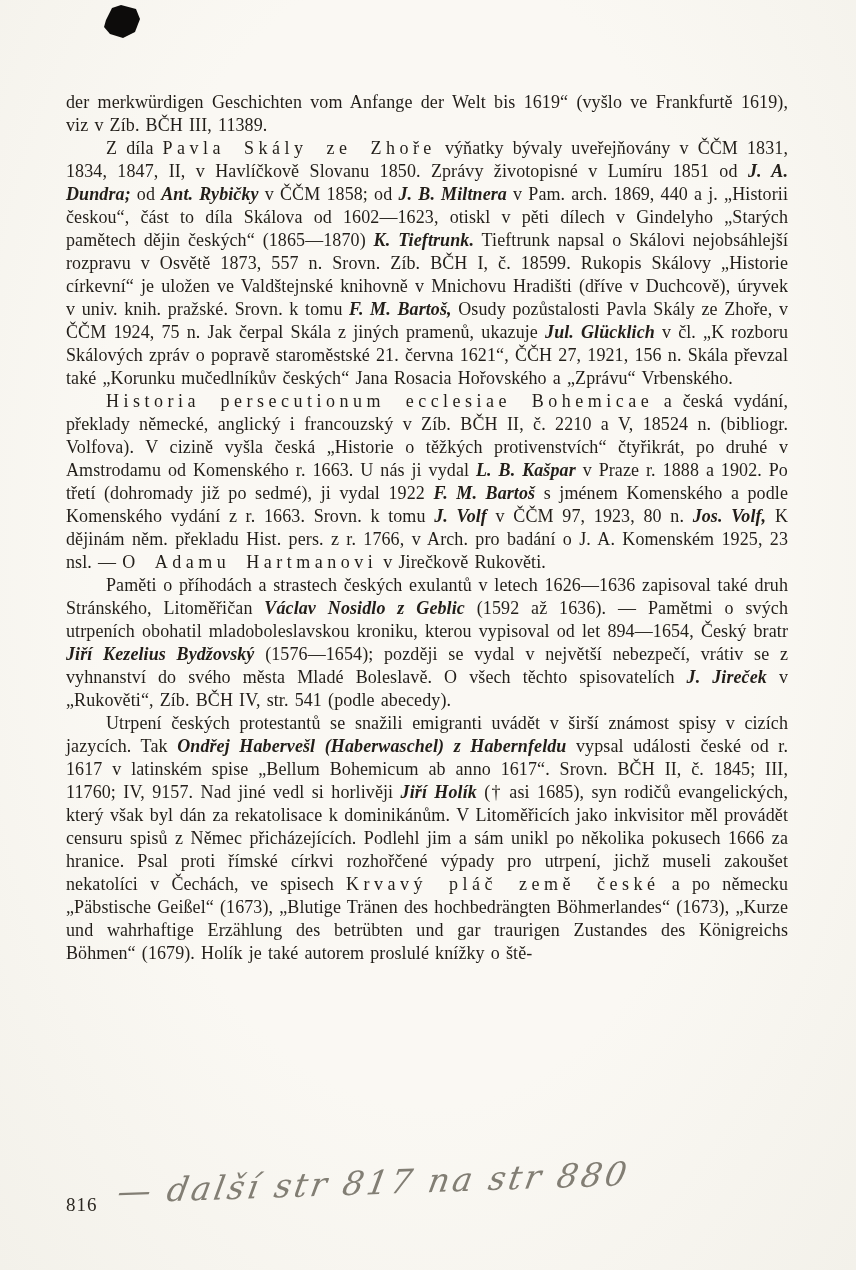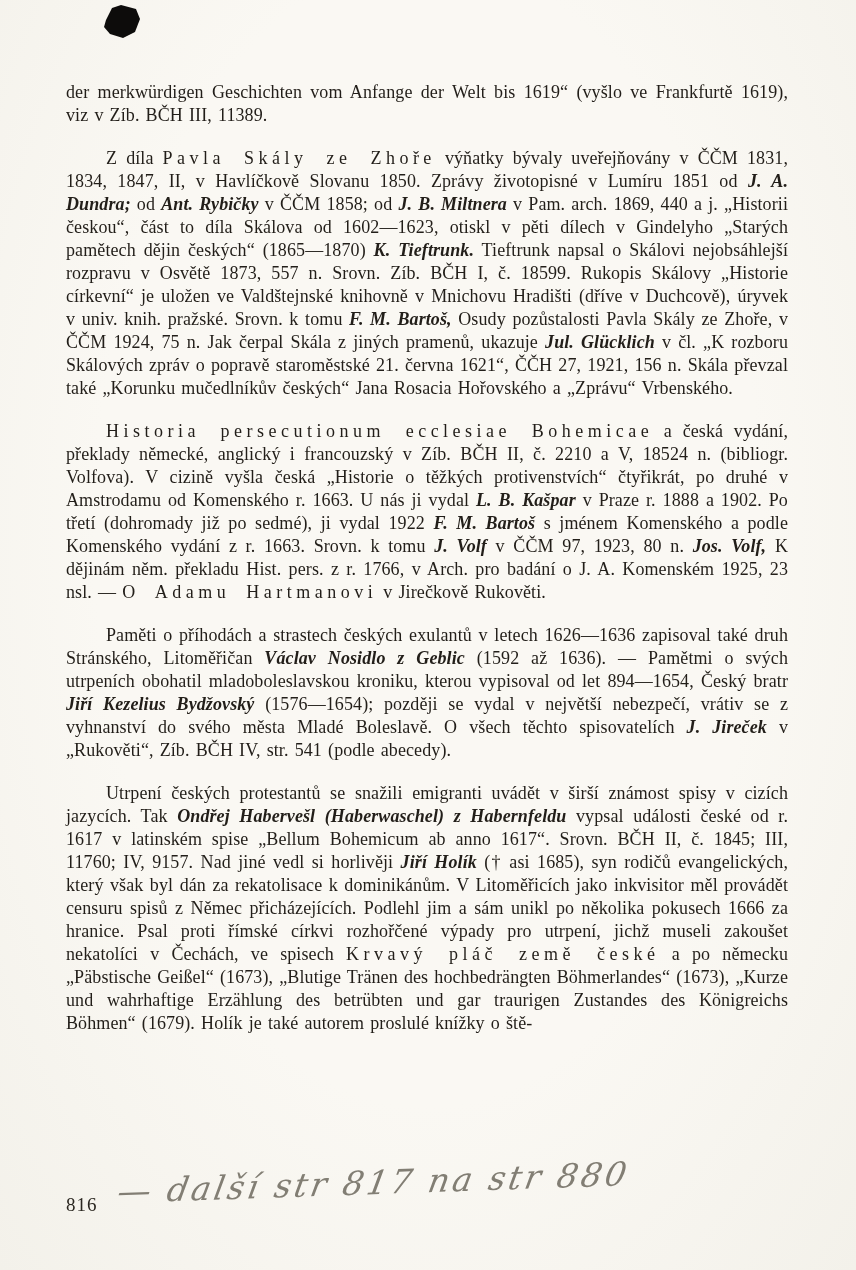--- a/index.html
+++ b/index.html
@@ -19,31 +19,31 @@
   .ink-blot {
     position: absolute;
     left: 103px;
     top: 5px;
     width: 38px;
     height: 34px;
   }
   .text-block {
     position: absolute;
     left: 66px;
-    top: 81px;
+    top: 91px;
     width: 722px;
     color: #221e19;
     font-size: 18px;
     line-height: 23px;
     text-align: justify;
     word-spacing: 1.5px;
     letter-spacing: 0.1px;
   }
   .para { margin: 0; }
-  .para.indent { text-indent: 40px; margin-top: 20px; }
+  .para.indent { text-indent: 40px; }
   .seg-name {
     font-style: italic;
     font-weight: bold;
   }
   .seg-spaced {
     letter-spacing: 4.5px;
     word-spacing: 7px;
   }
   .page-footer {
     position: absolute;

